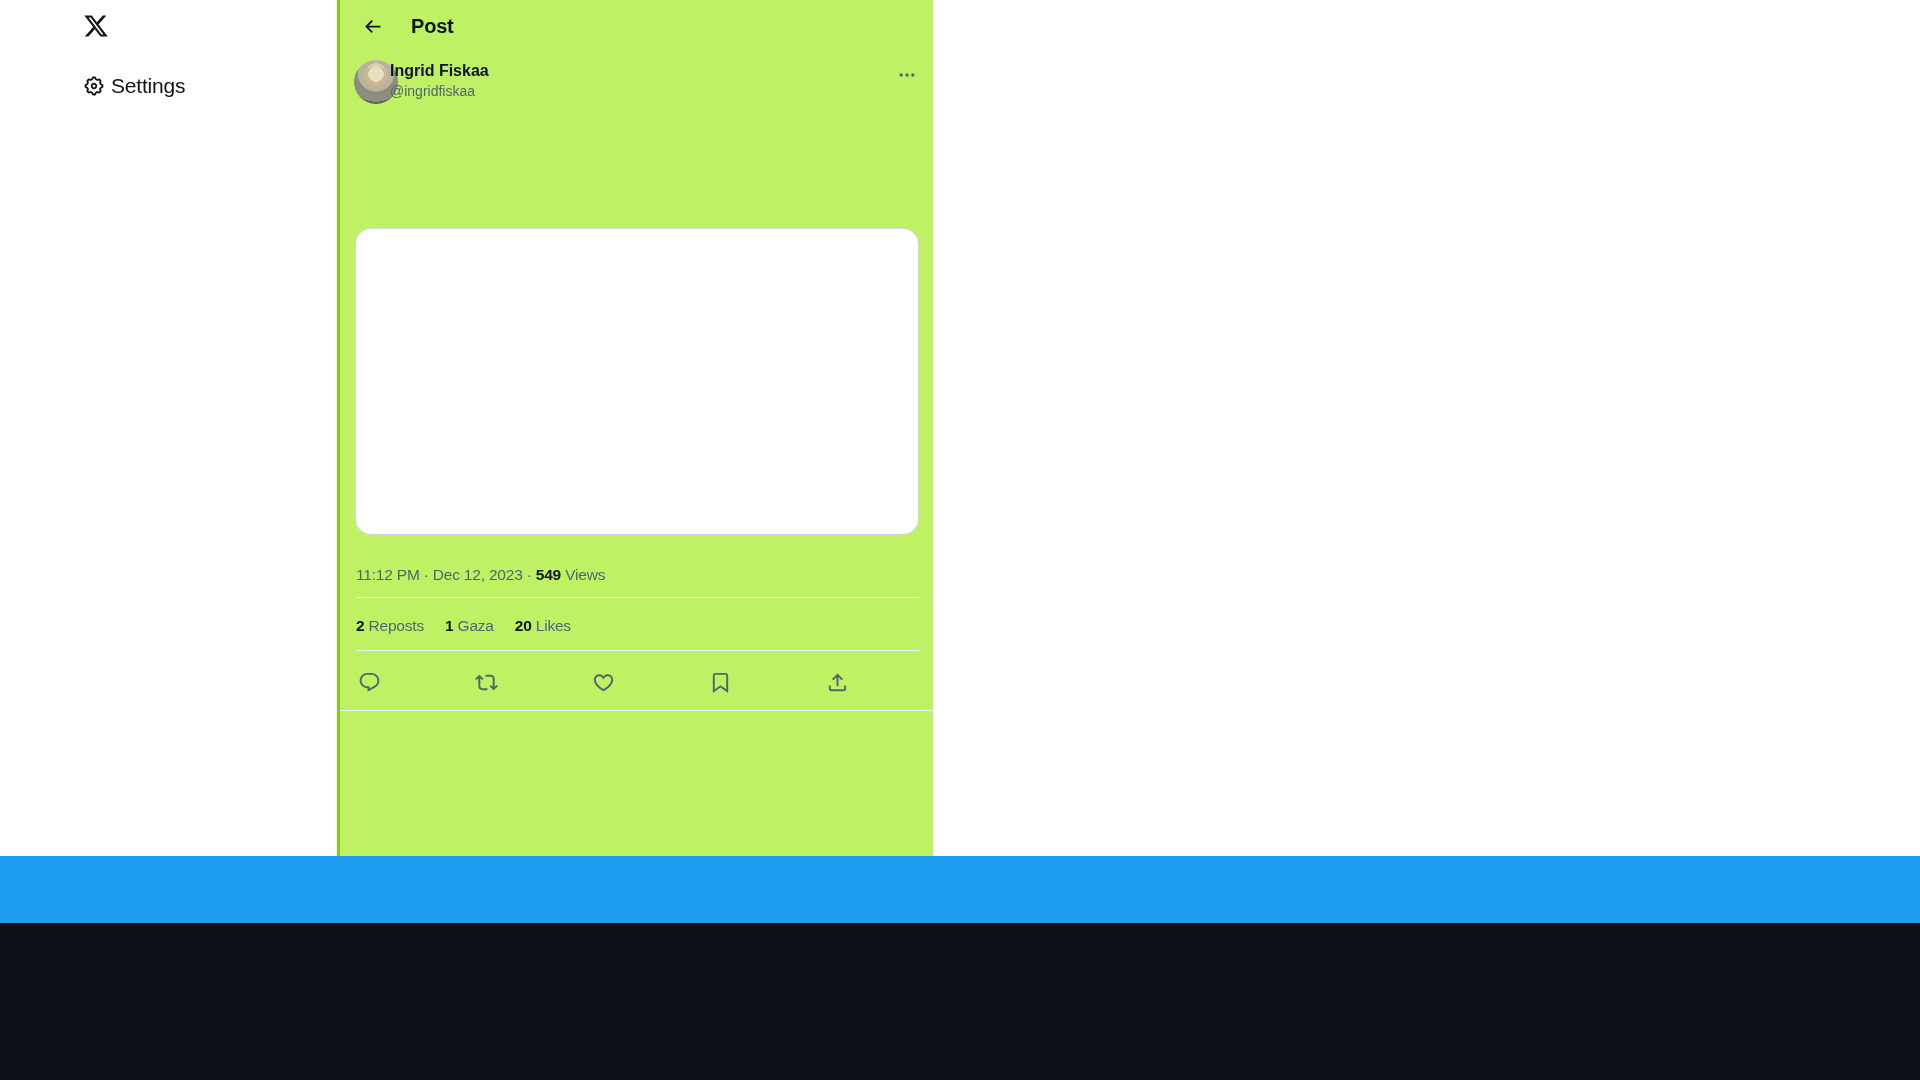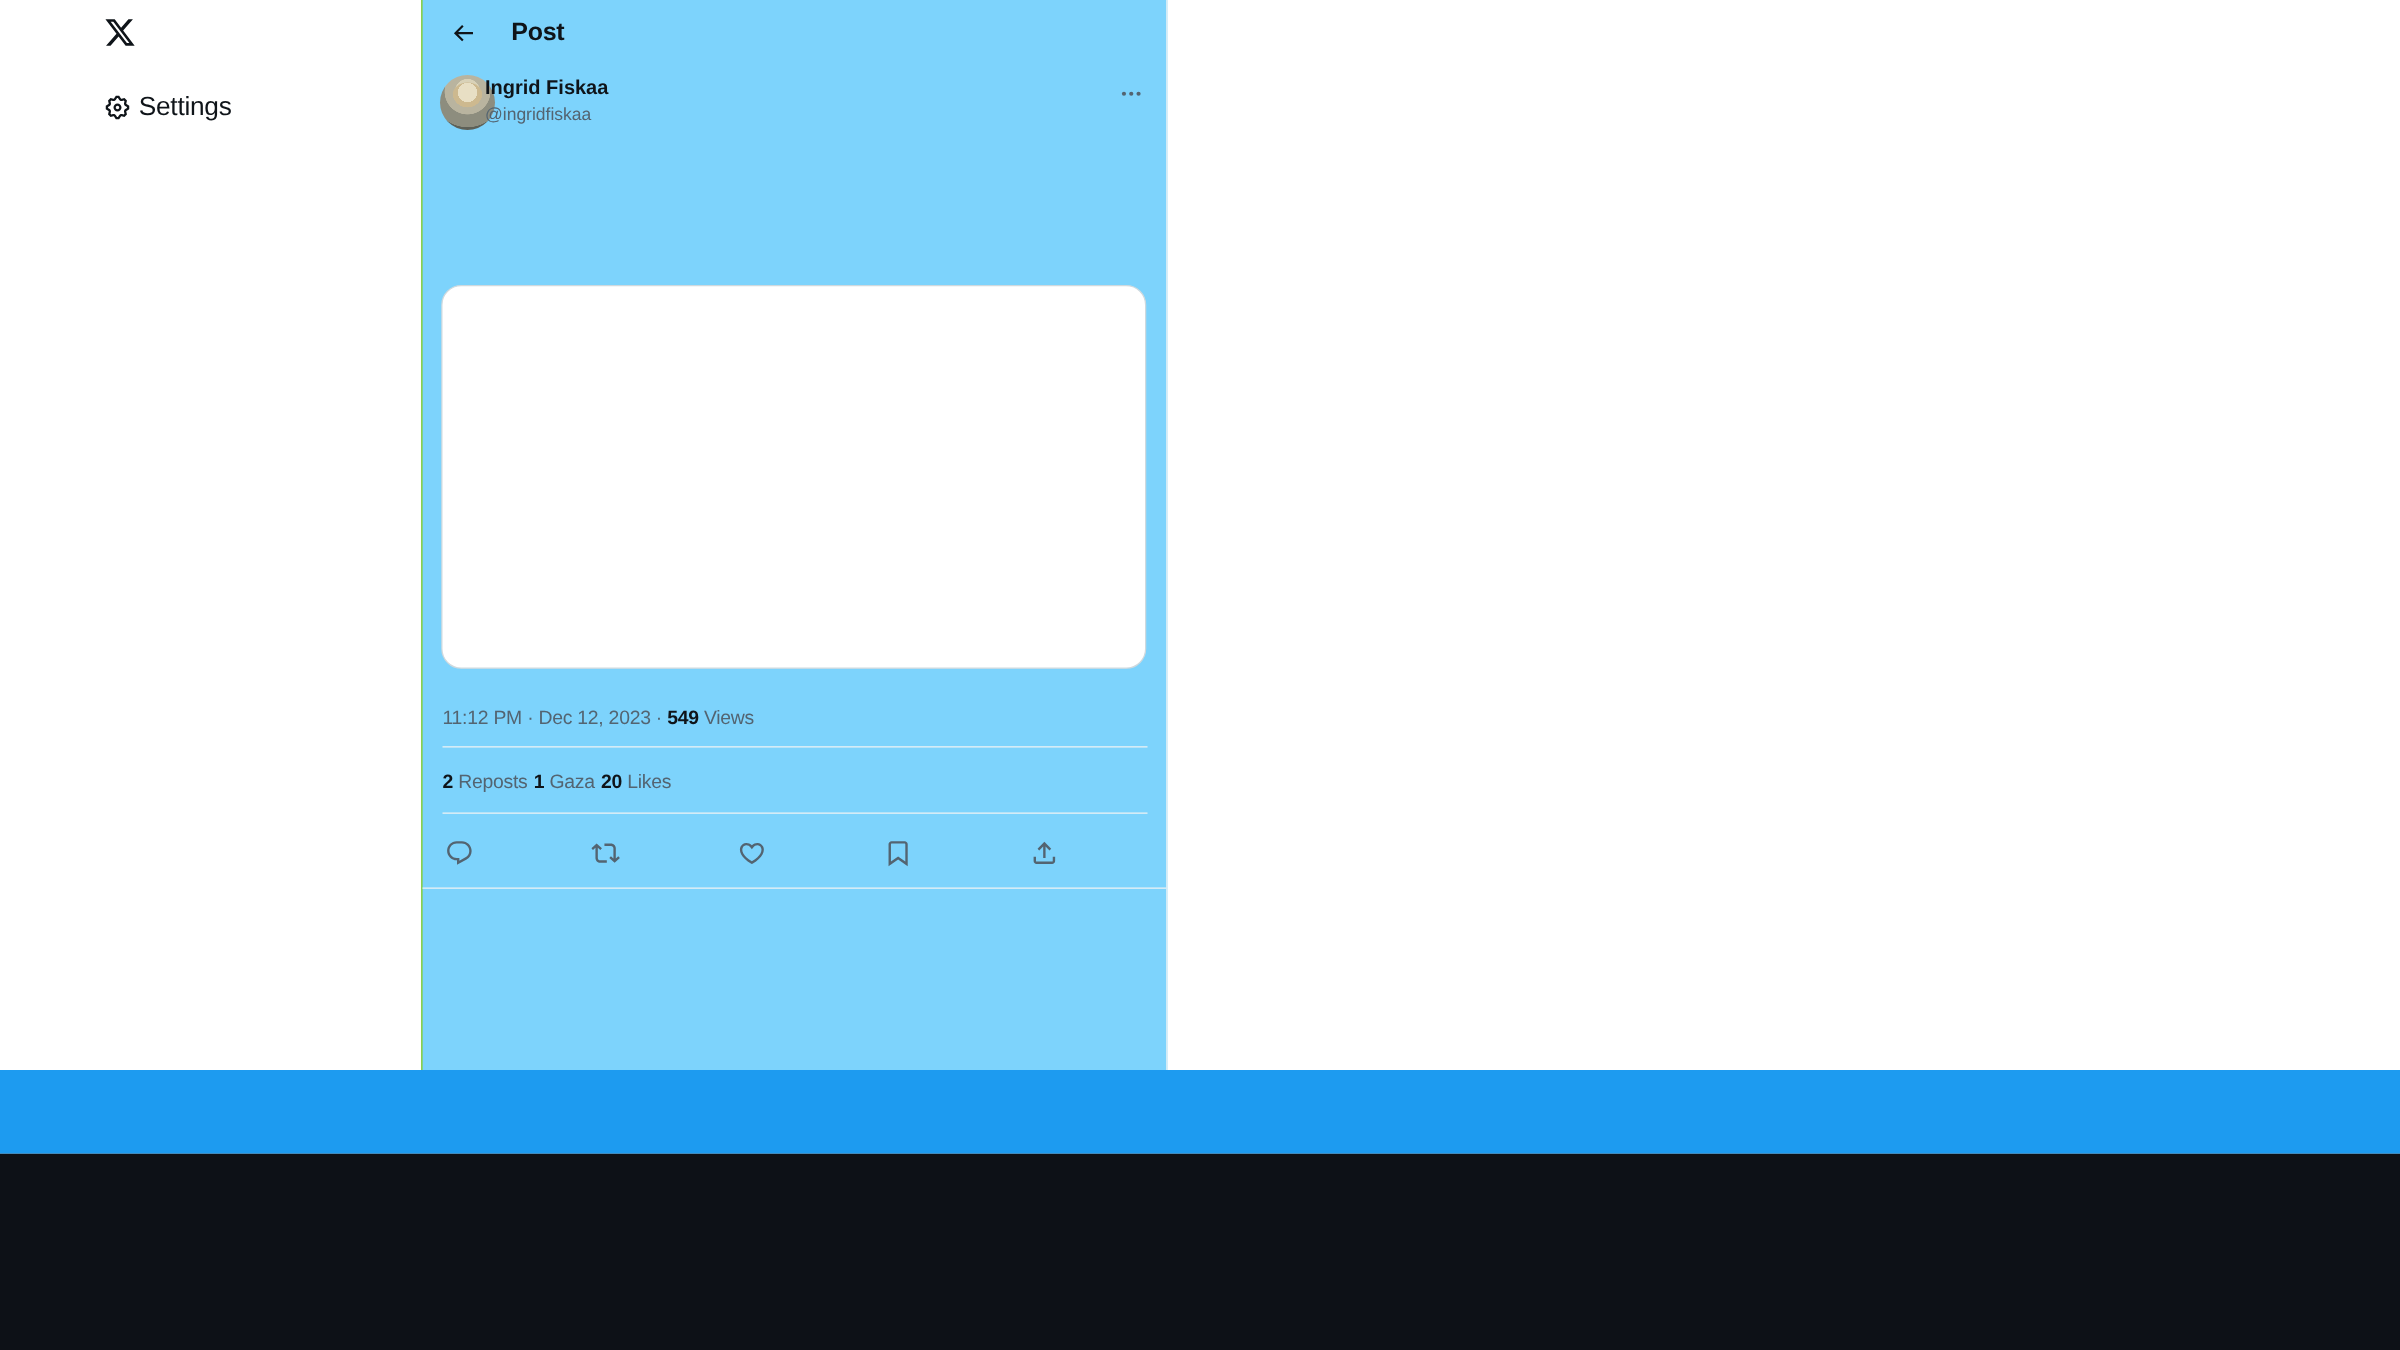--- a/index.html
+++ b/index.html
@@ -12,21 +12,21 @@
 
   
   .brand { left:83px; top:13px; width:26px; height:26px; cursor:pointer; }
   .settings-row { left:83px; top:74px; display:flex; align-items:center; gap:6px; cursor:pointer; }
   .settings-row svg { width:22px; height:22px; }
   .settings-label { font-size:21px; color:#0f1419; letter-spacing:-0.2px; }
 
   
   .column {
     left:337px; top:0; width:597px; height:857px;
-    background:#7dd3fc; border-left:1px solid #84cc16; border-right:1px solid #eff3f4;
+    background:#bef264; border-left:3px solid #84cc16; border-right:1px solid #eff3f4;
   }
   .col-header { position:absolute; left:0; top:0; width:100%; height:53px; display:flex; align-items:center; }
   .back-btn { position:absolute; left:13px; top:7px; width:38px; height:38px; border-radius:50%;
               display:flex; align-items:center; justify-content:center; cursor:pointer; background:transparent; border:none; }
   .back-btn svg { width:21px; height:21px; fill:#0f1419; }
   .col-title { position:absolute; left:71px; top:15px; font-size:20px; font-weight:700; letter-spacing:-0.2px; }
 
   .avatar { position:absolute; left:14px; top:60px; width:44px; height:44px; border-radius:50%;
             background:radial-gradient(circle at 50% 30%, #d9d2b8 0 26%, #b9b49f 27% 48%, #8d8d7e 49% 75%, #5d6057 76%);
             overflow:hidden; cursor:pointer; }
@@ -46,21 +46,21 @@
                border:1px solid #cfd9de; border-radius:16px; background:#fff; cursor:pointer; }
 
   .meta-row { position:absolute; left:16px; top:566px; font-size:15.5px; letter-spacing:-0.2px; color:#536471; }
   .meta-row b { color:#0f1419; font-weight:700; }
 
   .divider { position:absolute; height:1px; background:#eff3f4; }
   .d1 { left:16px; top:597px; width:564px; }
   .d2 { left:16px; top:650px; width:564px; }
   .d3 { left:0; top:710px; width:100%; }
 
-  .stats-row { position:absolute; left:16px; top:617px; display:flex; gap:5px;
+  .stats-row { position:absolute; left:16px; top:617px; display:flex; gap:21px;
                font-size:15.5px; letter-spacing:-0.2px; color:#536471; }
   .stat { cursor:pointer; }
   .stat b { color:#0f1419; font-weight:700; }
 
   .actions { position:absolute; left:9px; top:658px; width:508px; height:48px;
              display:flex; justify-content:space-between; align-items:center; }
   .action-btn { width:40px; height:40px; border-radius:50%; background:none; border:none;
                 display:flex; align-items:center; justify-content:center; cursor:pointer; }
   .action-btn svg { width:23px; height:23px; fill:#536471; }
 

